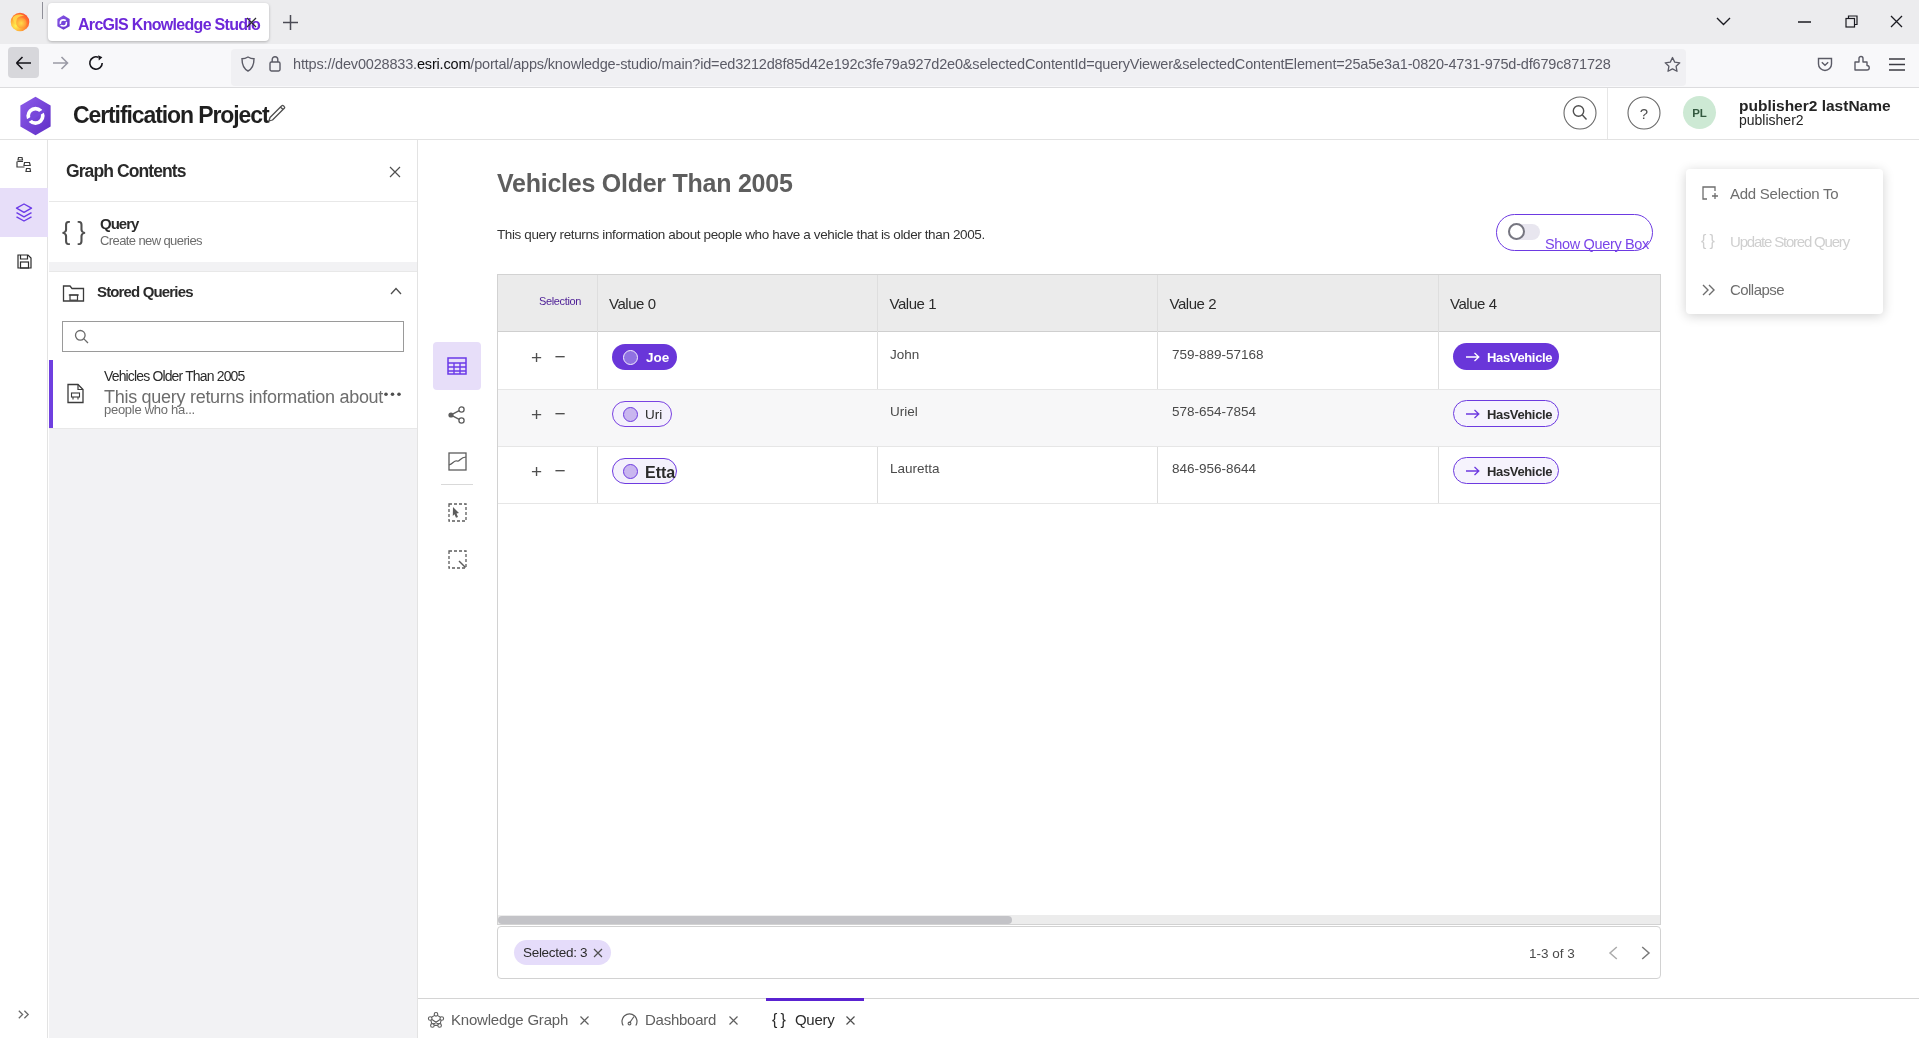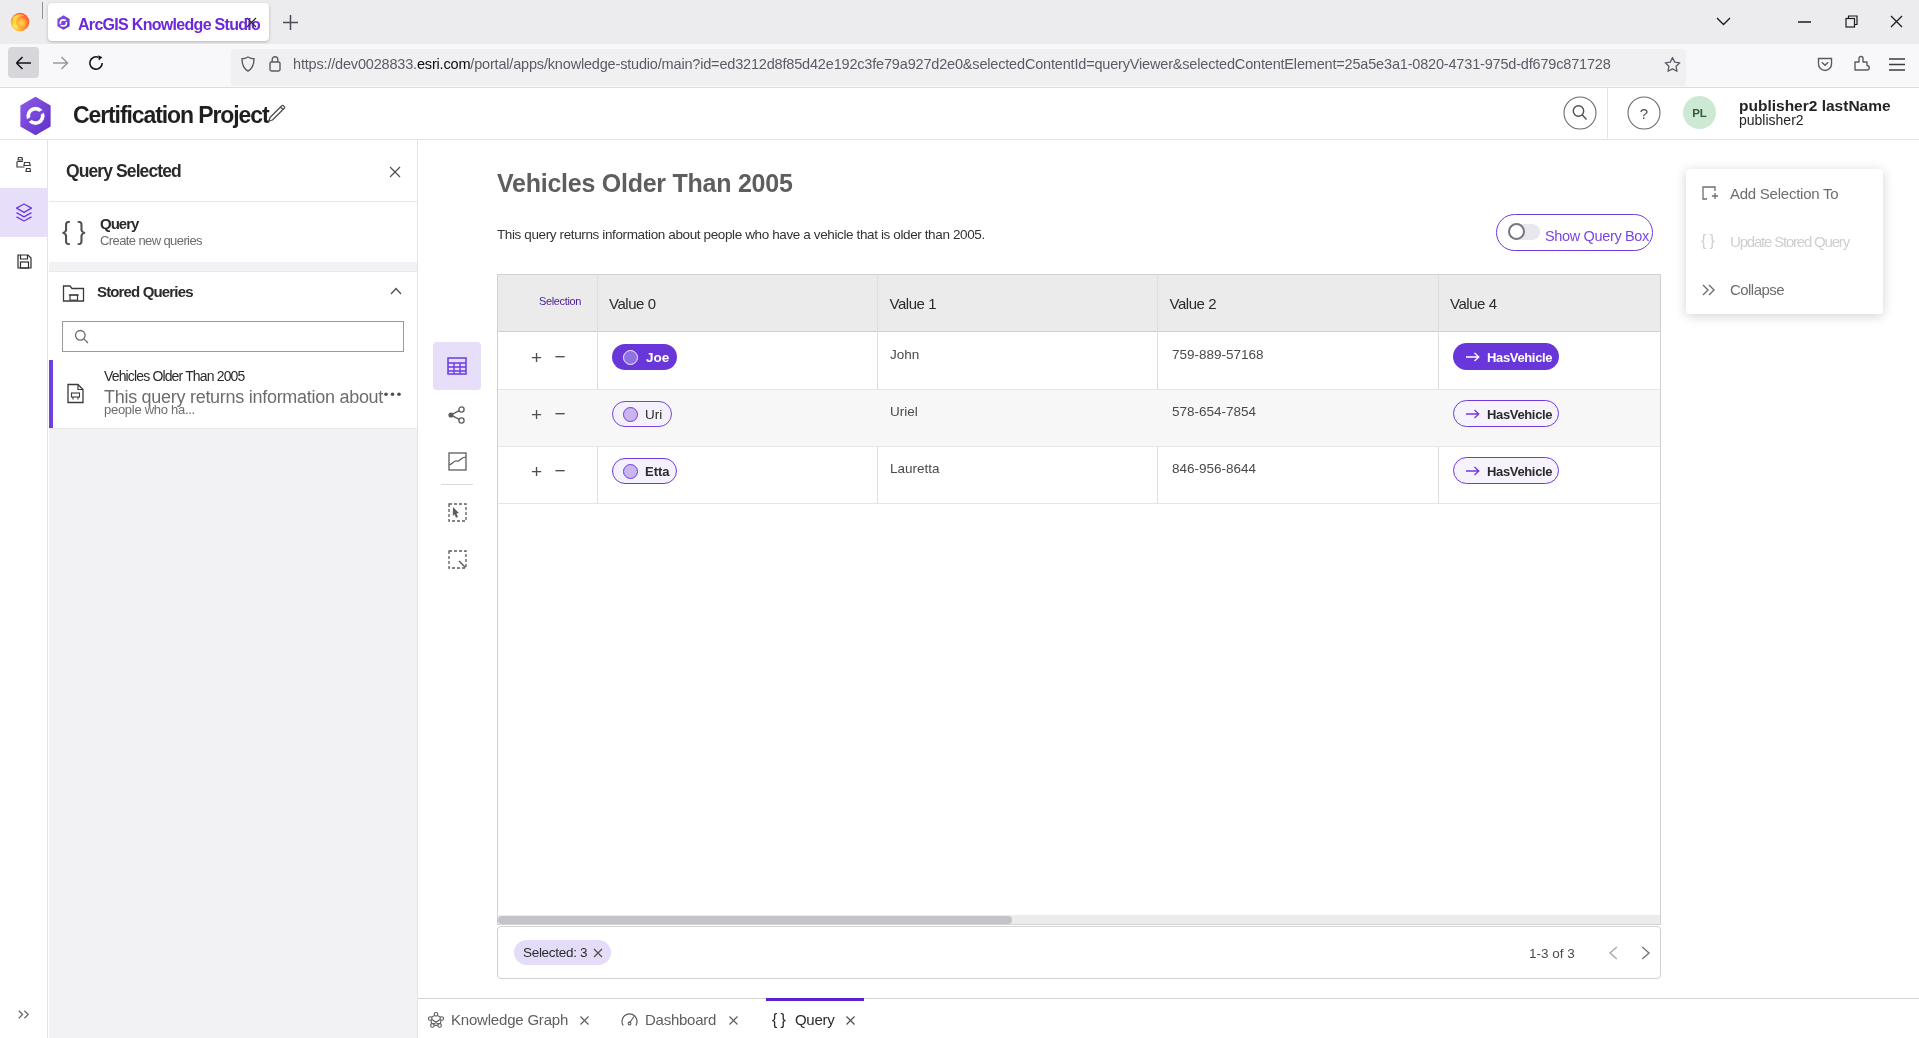--- a/index.html
+++ b/index.html
@@ -161,21 +161,21 @@
   <path d="M1 1 H11 L14 4 V14 H1 Z" fill="none" stroke="#2b2b2b" stroke-width="1.2"></path>
   <path d="M3.5 1 V5 H10.5 V1" fill="none" stroke="#2b2b2b" stroke-width="1.2"></path>
   <rect x="3.5" y="8" width="8" height="6" fill="none" stroke="#2b2b2b" stroke-width="1.2"></rect>
 </svg>
 
 <svg class="abs" style="left:17.5px;top:1009.5px" width="12" height="9" viewBox="0 0 12 9">
   <path d="M0.8 0.8 L4.6 4.5 L0.8 8.2 M6.4 0.8 L10.2 4.5 L6.4 8.2" fill="none" stroke="#6a6a6a" stroke-width="1.3"></path>
 </svg>
 
 <div class="abs" style="left:49px;top:140px;width:369px;height:898px;background:#fff;border-right:1px solid #e3e3e3;box-sizing:border-box"></div>
-<div class="abs txt" style="left:66px;top:161px;font-size:17.5px;font-weight:600;color:#2a2a2a;letter-spacing:-0.9px">Query Selected</div>
+<div class="abs txt" style="left:66px;top:161px;font-size:17.5px;font-weight:600;color:#2a2a2a;letter-spacing:-0.9px">Graph Contents</div>
 <svg class="abs" style="left:389px;top:166px" width="12" height="12" viewBox="0 0 12 12">
   <path d="M1 1 L11 11 M11 1 L1 11" stroke="#4f4f4f" stroke-width="1.2"></path>
 </svg>
 <div class="abs" style="left:49px;top:201px;width:368px;height:1px;background:#e8e8e8"></div>
 
 <div class="abs txt" style="left:62px;top:216.5px;font-size:25px;color:#4f4f4f;font-weight:400;letter-spacing:1px">{ }</div>
 <div class="abs txt" style="left:100px;top:215px;font-size:15px;font-weight:600;color:#2a2a2a;letter-spacing:-1px">Query</div>
 <div class="abs txt" style="left:100px;top:233px;font-size:13px;color:#6d6d6d;letter-spacing:-0.6px">Create new queries</div>
 <div class="abs" style="left:49px;top:262px;width:368px;height:9px;background:#f2f2f4;border-bottom:1px solid #e8e8e8"></div>
 
@@ -212,21 +212,21 @@
     <circle cx="15" cy="2.3" r="1.8" fill="#4f4f4f"></circle>
 </svg>
 <div class="abs" style="left:49px;top:428px;width:368px;height:610px;background:#f2f2f4;border-top:1px solid #e8e8e8"></div>
 
 <div class="abs txt" style="left:497px;top:169px;font-size:25px;font-weight:700;color:#5e5e5e;letter-spacing:-0.25px">Vehicles Older Than 2005</div>
 <div class="abs txt" style="left:497px;top:227px;font-size:13.5px;color:#333;letter-spacing:-0.38px">This query returns information about people who have a vehicle that is older than 2005.</div>
 
 <div class="abs" style="left:1496px;top:214px;width:157px;height:37px;border:1px solid #6d3ae2;border-radius:19px;box-sizing:border-box;background:#fff"></div>
 <div class="abs" style="left:1508px;top:223.5px;width:32px;height:16px;border-radius:8px;background:#e8e6ef"></div>
 <div class="abs" style="left:1508px;top:223px;width:17px;height:17px;border-radius:50%;background:#fff;border:2.6px solid #767680;box-sizing:border-box"></div>
-<div class="abs txt" style="left:1545px;top:228px;font-size:14.5px;color:#7a45e9;letter-spacing:-0.35px">Show Query Box</div>
+<div class="abs txt" style="left:1545px;top:236px;font-size:14.5px;color:#7a45e9;letter-spacing:-0.35px">Show Query Box</div>
 
 <div class="abs" style="left:433px;top:342px;width:48px;height:48px;background:#e7def9;border-radius:4px"></div>
 <svg class="abs" style="left:447px;top:356px" width="20" height="20" viewBox="0 0 20 20">
   <rect x="1" y="2" width="18" height="16" fill="none" stroke="#6b3ae8" stroke-width="1.5"></rect>
   <path d="M1 7 H19 M1 11 H19 M1 15 H19 M7 7 V18 M13 7 V18" stroke="#6b3ae8" stroke-width="1.4"></path>
 </svg>
 <svg class="abs" style="left:447px;top:405px" width="20" height="20" viewBox="0 0 20 20">
   <circle cx="4" cy="10" r="2.6" fill="#5c5c5c"></circle>
   <circle cx="14.5" cy="4.5" r="2.6" fill="none" stroke="#5c5c5c" stroke-width="1.3"></circle>
   <circle cx="14.5" cy="15.5" r="2.6" fill="none" stroke="#5c5c5c" stroke-width="1.3"></circle>
@@ -274,21 +274,21 @@
 <div class="abs" style="left:612px;top:344px;width:65px;height:26px;border-radius:13px;background:#6936d9"></div>
 <div class="abs" style="left:622.5px;top:350px;width:15px;height:15px;border-radius:50%;background:#9071e2;border:1.5px solid #f3effc;box-sizing:border-box"></div>
 <div class="abs txt" style="left:646px;top:350px;font-size:13.5px;font-weight:700;color:#fff">Joe</div>
 
 <div class="abs" style="left:612px;top:401px;width:60px;height:26px;border-radius:13px;background:#f4f1fc;border:1.4px solid #7a42e2;box-sizing:border-box"></div>
 <div class="abs" style="left:622.5px;top:407px;width:15px;height:15px;border-radius:50%;background:#c9b6ef;border:1.5px solid #6d3ae0;box-sizing:border-box"></div>
 <div class="abs txt" style="left:645px;top:407px;font-size:13.5px;font-weight:400;color:#2b2b2b">Uri</div>
 
 <div class="abs" style="left:612px;top:458px;width:65px;height:26px;border-radius:13px;background:#f4f1fc;border:1.5px solid #6d3ae0;box-sizing:border-box"></div>
 <div class="abs" style="left:622.5px;top:464px;width:15px;height:15px;border-radius:50%;background:#c9b6ef;border:1.5px solid #6d3ae0;box-sizing:border-box"></div>
-<div class="abs txt" style="left:645px;top:464px;font-size:13px;font-weight:700;color:#2b2b2b">Etta</div>
+<div class="abs txt" style="left:645px;top:464px;font-size:16px;font-weight:700;color:#2b2b2b">Etta</div>
 
 <div class="abs txt" style="left:890px;top:346.5px;font-size:13.5px;color:#4a4a4a">John</div>
 <div class="abs txt" style="left:890px;top:403.5px;font-size:13.5px;color:#4a4a4a">Uriel</div>
 <div class="abs txt" style="left:890px;top:460.5px;font-size:13.5px;color:#4a4a4a">Lauretta</div>
 
 <div class="abs txt" style="left:1172px;top:346.5px;font-size:13.5px;color:#4a4a4a">759-889-57168</div>
 <div class="abs txt" style="left:1172px;top:403.5px;font-size:13.5px;color:#4a4a4a">578-654-7854</div>
 <div class="abs txt" style="left:1172px;top:460.5px;font-size:13.5px;color:#4a4a4a">846-956-8644</div>
 
 <div class="abs" style="left:1453px;top:343px;width:106px;height:27px;border-radius:13.5px;background:#6936d9"></div>

